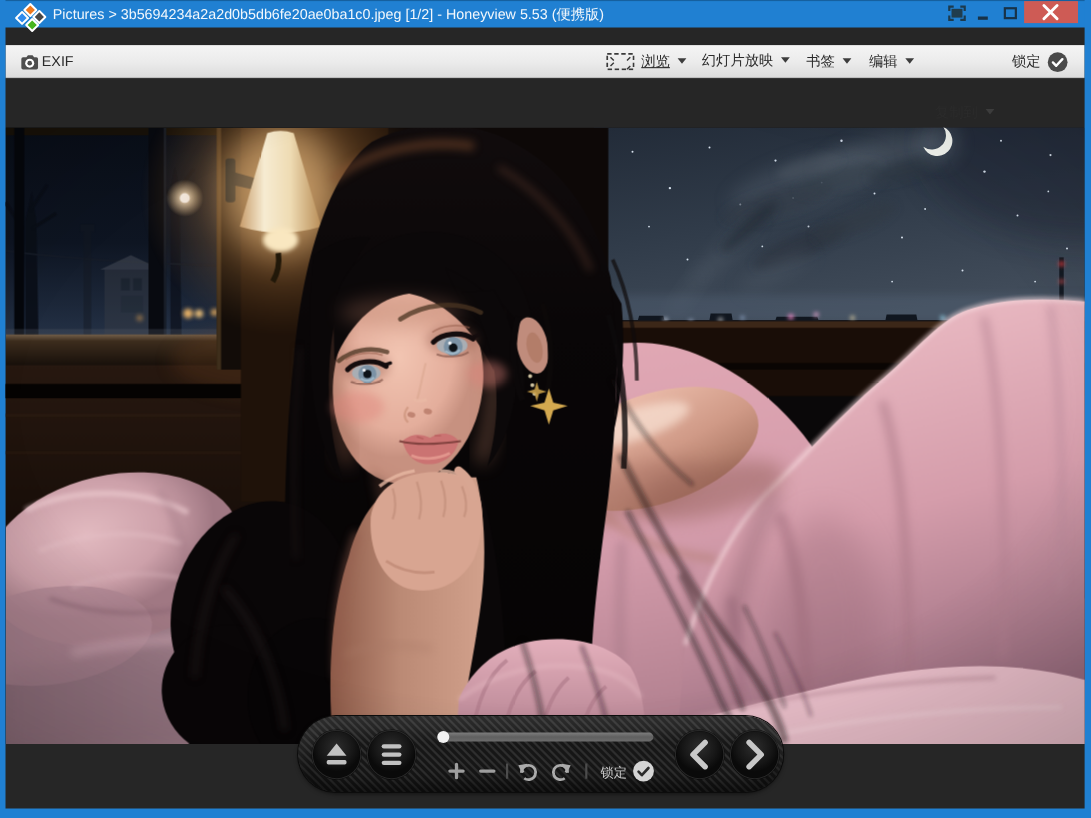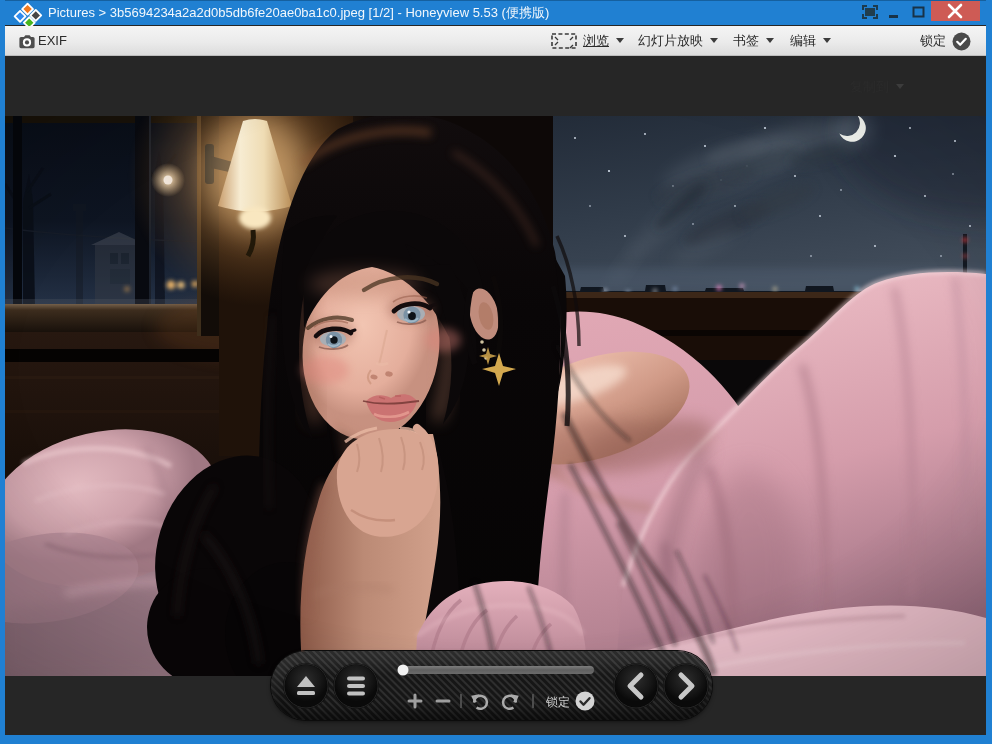--- a/index.html
+++ b/index.html
@@ -10,21 +10,21 @@
   #bL { left:0; top:0; width:5px; height:744px; background:#2080d2; }
   #bR { left:986px; top:0; width:6px; height:744px; background:#2080d2; }
   #bB { left:0; top:735px; width:992px; height:9px; background:#2080d2; }
   
   #title { left:0; top:0; width:992px; height:25px; background:#2080d2; }
   #title .tline { position:absolute; left:0; top:0; width:992px; height:1px; background:#15609f; }
   #ttext { position:absolute; left:48px; top:4px; font-size:13px; color:#f2f7fc; white-space:nowrap; }
   #logo { position:absolute; left:13px; top:2px; }
   #closebtn { position:absolute; left:931px; top:1px; width:49px; height:20px; background:#ce5b55; }
   
-  #toolbar { left:5px; top:26px; width:981px; height:30px; background:linear-gradient(#f4f4f4,#ebebeb 55%,#dcdcdc); border-bottom:1px solid #bdbdbd; }
+  #toolbar { left:5px; top:41px; width:981px; height:30px; background:linear-gradient(#f4f4f4,#ebebeb 55%,#dcdcdc); border-bottom:1px solid #bdbdbd; }
   #toolbar .item { position:absolute; top:0; height:30px; line-height:30px; font-size:13px; color:#2b2b2b; }
   .dropdown:after { content:""; display:inline-block; margin-left:7px; vertical-align:2px; border-left:4.5px solid transparent; border-right:4.5px solid transparent; border-top:5.5px solid #3c3c3c; }
   
   #content { left:5px; top:55px; width:981px; height:680px; background:#262626; }
   #photo { position:absolute; left:5px; top:116px; width:981px; height:560px; }
   
   #cbar { left:271px; top:651px; width:441px; height:69px; border-radius:35px;
     background:repeating-linear-gradient(45deg,#161616 0px,#161616 2px,#2e2e2e 3px,#2e2e2e 4px,#161616 5px);
     box-shadow: inset 0 14px 16px rgba(255,255,255,0.10), inset 0 -8px 14px rgba(0,0,0,0.55), 0 0 0 1px #0c0c0c, 0 2px 4px rgba(0,0,0,0.5);
   }
@@ -523,21 +523,21 @@
     </svg>
     <div class="item" style="left:33px;">EXIF</div>
 
     <svg class="abs" style="left:546px;top:7px" width="26" height="16" viewBox="0 0 26 16">
       <g fill="none" stroke="#3a3a3a" stroke-width="1.6">
         <rect x="1" y="1" width="24" height="14" stroke-dasharray="4 2.4"></rect>
       </g>
       <path d="M4 4 l3 3 M22 4 l-3 3 M4 12 l3-3 M22 12 l-3 3" stroke="#3a3a3a" stroke-width="1.3"></path>
     </svg>
     <div class="item dropdown" style="left:578px;text-decoration:underline;">浏览</div>
-    <div class="item dropdown" style="left:633px;">幻灯片放映</div>
+    <div class="item dropdown" style="left:633px;font-family:Liberation Mono, monospace;">幻灯片放映</div>
     <div class="item dropdown" style="left:728px;">书签</div>
     <div class="item dropdown" style="left:785px;">编辑</div>
     <div class="item dropdown" style="left:845px;margin-top:46px;">复制到</div>
     <div class="item" style="left:915px;">锁定</div>
     <svg class="abs" style="left:947px;top:6px" width="19" height="19" viewBox="0 0 19 19">
       <circle cx="9.5" cy="9.5" r="9" fill="#4a4a4a"></circle>
       <path d="M5.2 9.8 l3 3 l5.6-6" stroke="#ffffff" stroke-width="2.2" fill="none" stroke-linecap="round" stroke-linejoin="round"></path>
     </svg>
   </div>
 

